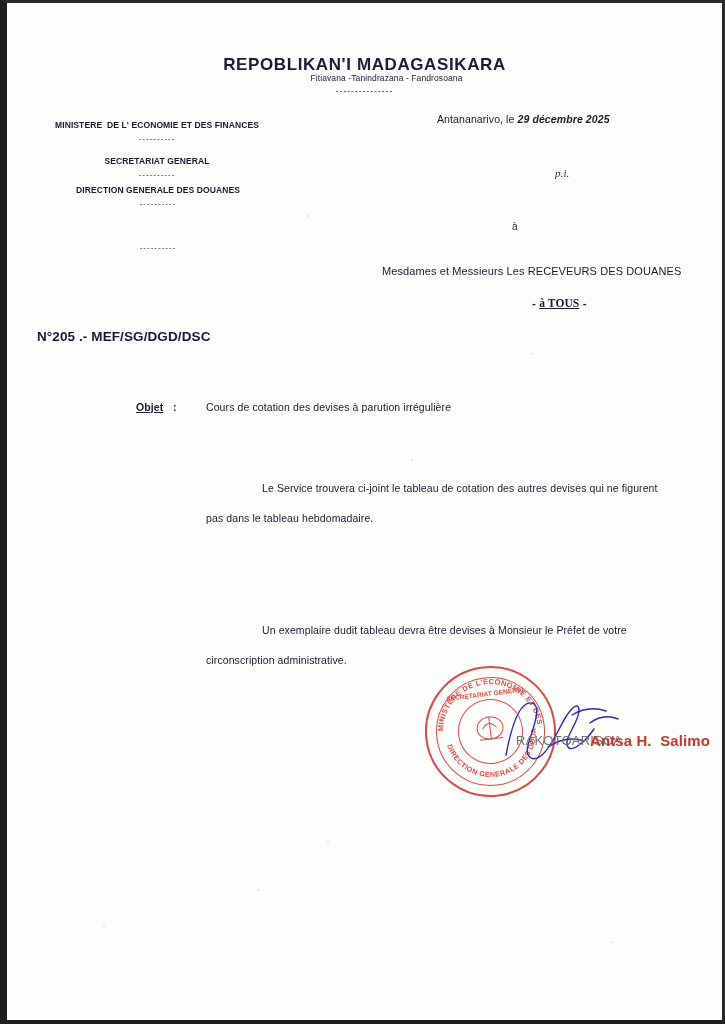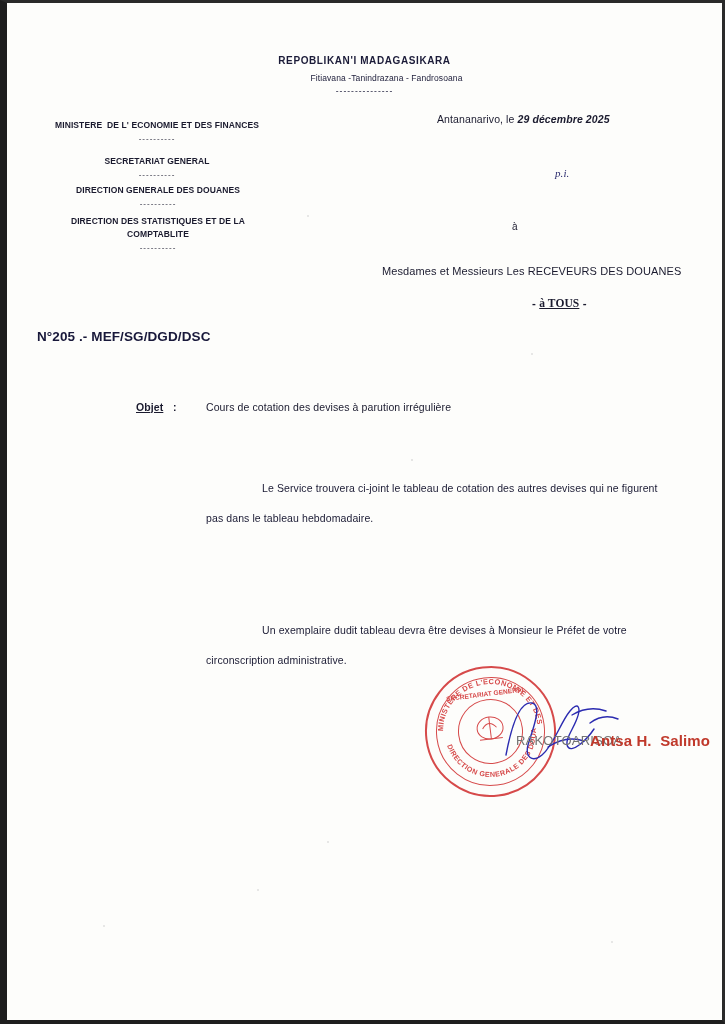--- a/index.html
+++ b/index.html
@@ -38,21 +38,21 @@
     position: absolute;
     color: #1a1a2e;
     white-space: pre;
     letter-spacing: .1px;
   }
 
   
   .rep-title {
     left: 0; right: 0; top: 52px;
     text-align: center;
-    font-size: 10px;
+    font-size: 17px;
     font-weight: 700;
     letter-spacing: .6px;
     color: #1b1b38;
   }
   .rep-sub {
     left: 0; right: 0; top: 70px;
     text-align: center;
     font-size: 8.5px;
     color: #1b1b38;
     padding-left: 44px;
@@ -161,22 +161,20 @@
     <div class="txt rep-title">REPOBLIKAN'I MADAGASIKARA</div>
     <div class="txt rep-sub">Fitiavana -Tanindrazana - Fandrosoana</div>
     <div class="txt rep-rule">---------------</div>
 
     <div class="txt min-1">MINISTERE  DE L' ECONOMIE ET DES FINANCES</div>
     <div class="txt min-1r">----------</div>
     <div class="txt min-2">SECRETARIAT GENERAL</div>
     <div class="txt min-2r">----------</div>
     <div class="txt min-3">DIRECTION GENERALE DES DOUANES</div>
     <div class="txt min-3r">----------</div>
-    <div class="txt min-4">DIRECTION DES STATISTIQUES ET DE LA
-COMPTABLITE</div>
     <div class="txt min-4r">----------</div>
 
     <div class="txt place-date"><span>Antananarivo, le </span><b>29 décembre 2025</b></div>
 
     <div class="txt pi">p.i.</div>
 
     <div class="txt a-word">à</div>
     <div class="txt recipients">Mesdames et Messieurs Les RECEVEURS DES DOUANES</div>
     <div class="txt a-tous"><span>- </span><u>à TOUS</u><span> -</span></div>
 

